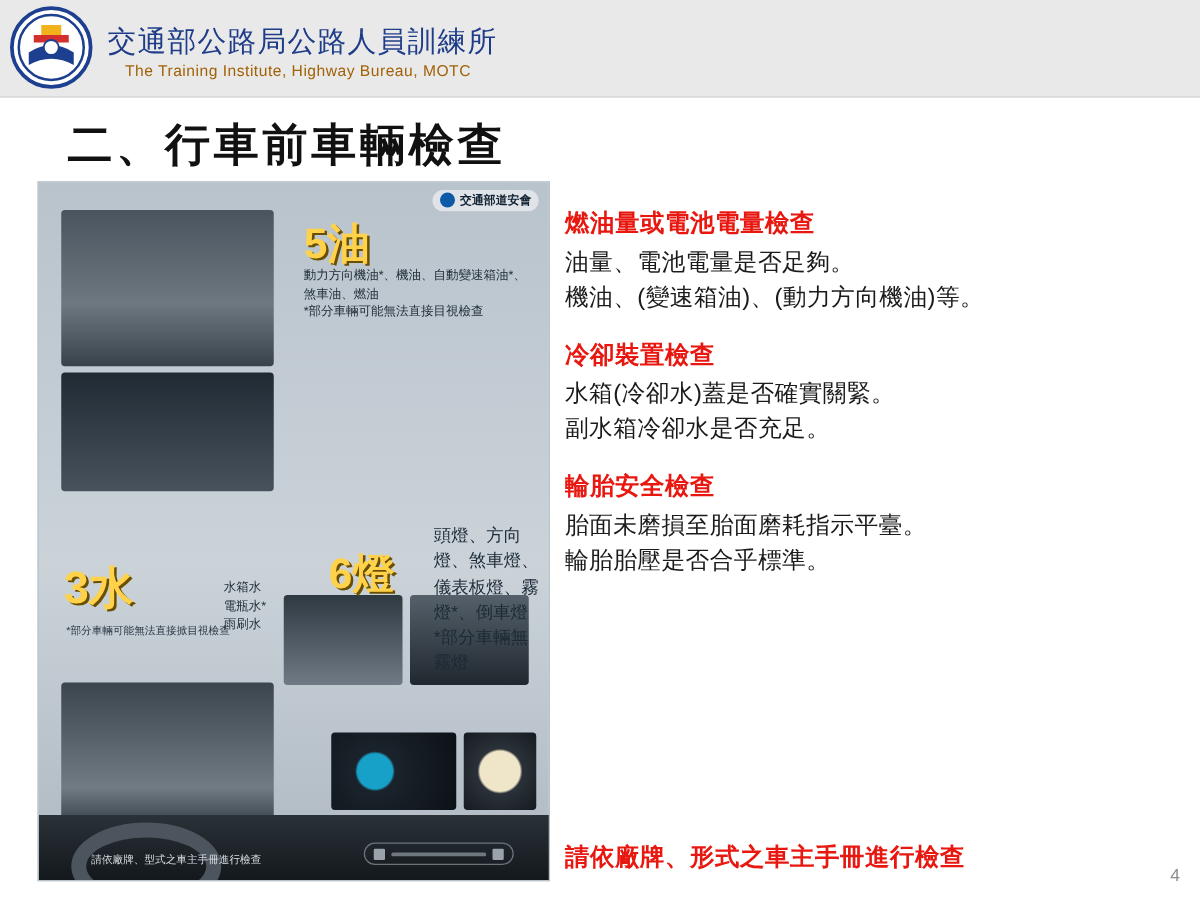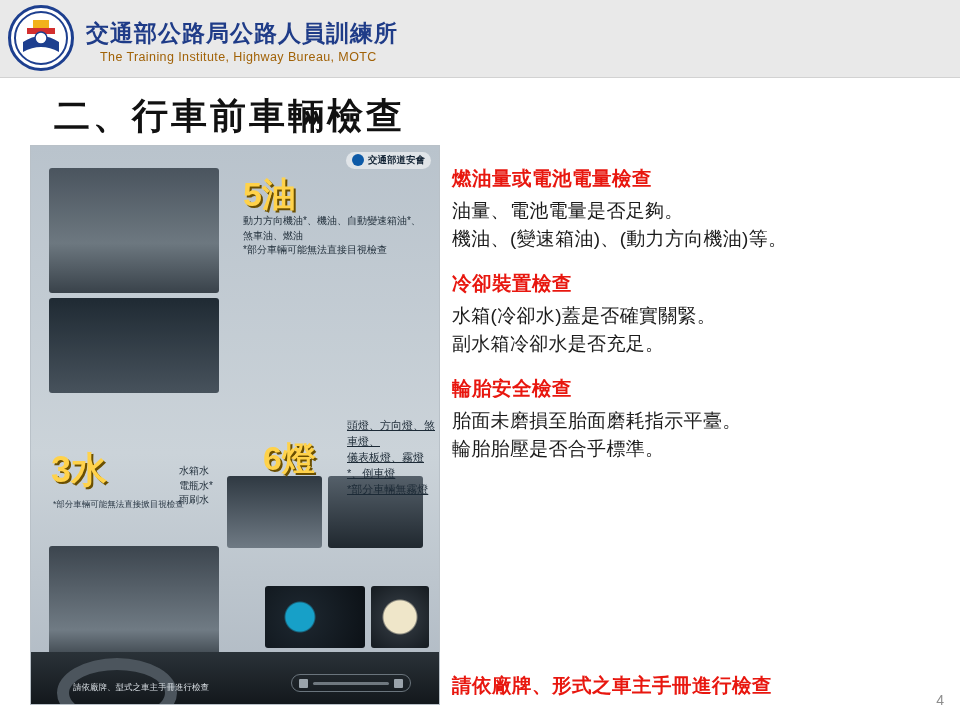--- a/index.html
+++ b/index.html
@@ -27,21 +27,21 @@
     position: absolute; left: 8px; top: 5px;
     width: 66px; height: 66px;
     border-radius: 50%;
     background: #ffffff;
     border: 3px solid #1d3f8f;
     overflow: hidden;
   }
   .logo svg { display:block; }
   .org-title {
     position: absolute; left: 86px; top: 18px;
-    font-size: 23px; font-weight: bold;
+    font-size: 23px; font-weight: normal;
     color: #1f3c88;
     letter-spacing: 1px;
     white-space: nowrap;
   }
   .org-sub {
     position: absolute; left: 100px; top: 50px;
     font-size: 12.5px;
     color: #a16207;
     letter-spacing: .4px;
     white-space: nowrap;
@@ -138,21 +138,21 @@
   .label-wheel{ left: 22px;  top: 518px; font-size: 30px; }
 
   .txt-blk {
     position: absolute;
     color: #1c2a36;
     font-size: 10px;
     line-height: 1.45;
     white-space: pre-line;
   }
   .oil-desc   { left: 212px; top: 68px;  width: 190px; }
-  .light-desc { left: 316px; top: 272px; width: 88px; font-size: 11px; text-decoration: underline; }
+  .light-desc { left: 316px; top: 272px; width: 88px; font-size: 14px; }
   .water-desc { left: 148px; top: 318px; width: 60px; }
   .water-note { left: 22px;  top: 352px; width: 150px; font-size: 8.5px; color:#2b3946; }
   .bear {
     position: absolute; left: 316px; top: 505px;
     width: 86px; height: 125px;
   }
   .dashboard-strip {
     position: absolute; left: 0; bottom: 0;
     width: 410px; height: 52px;
     background: linear-gradient(#2a3238, #13181c);

